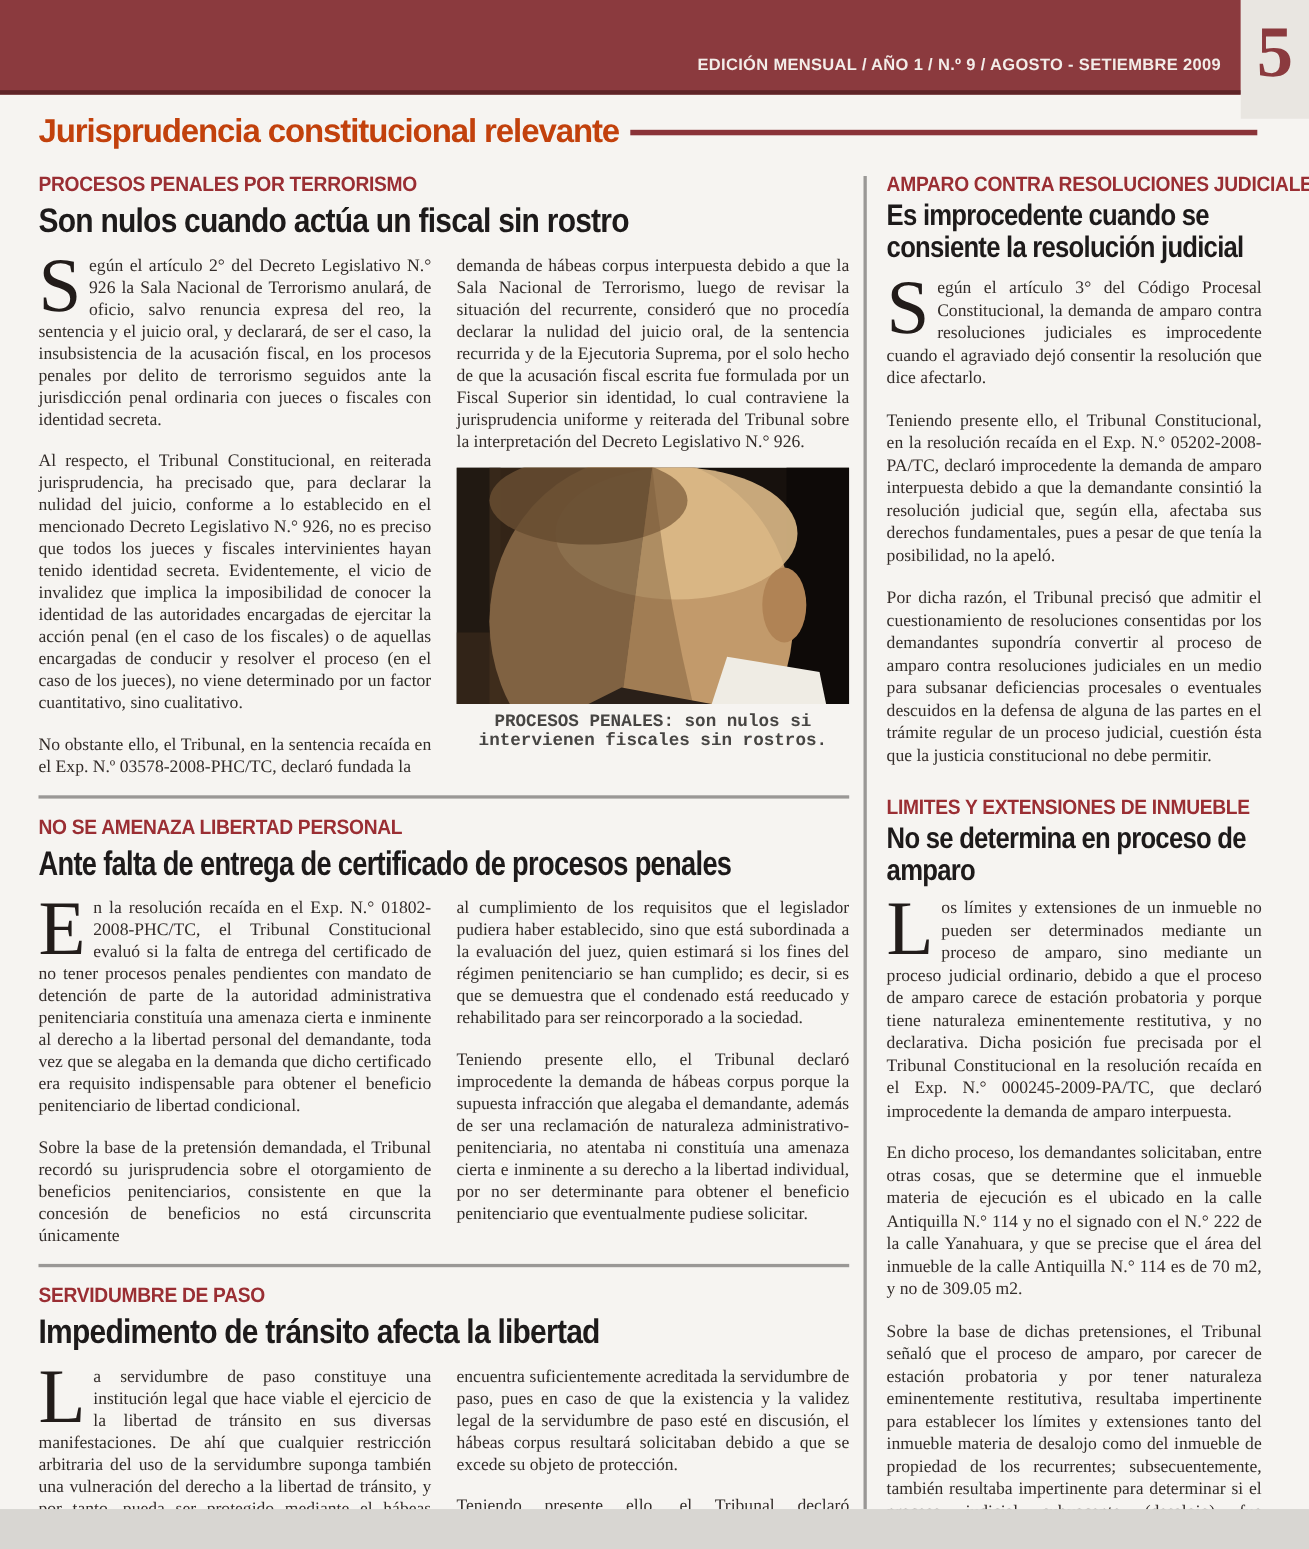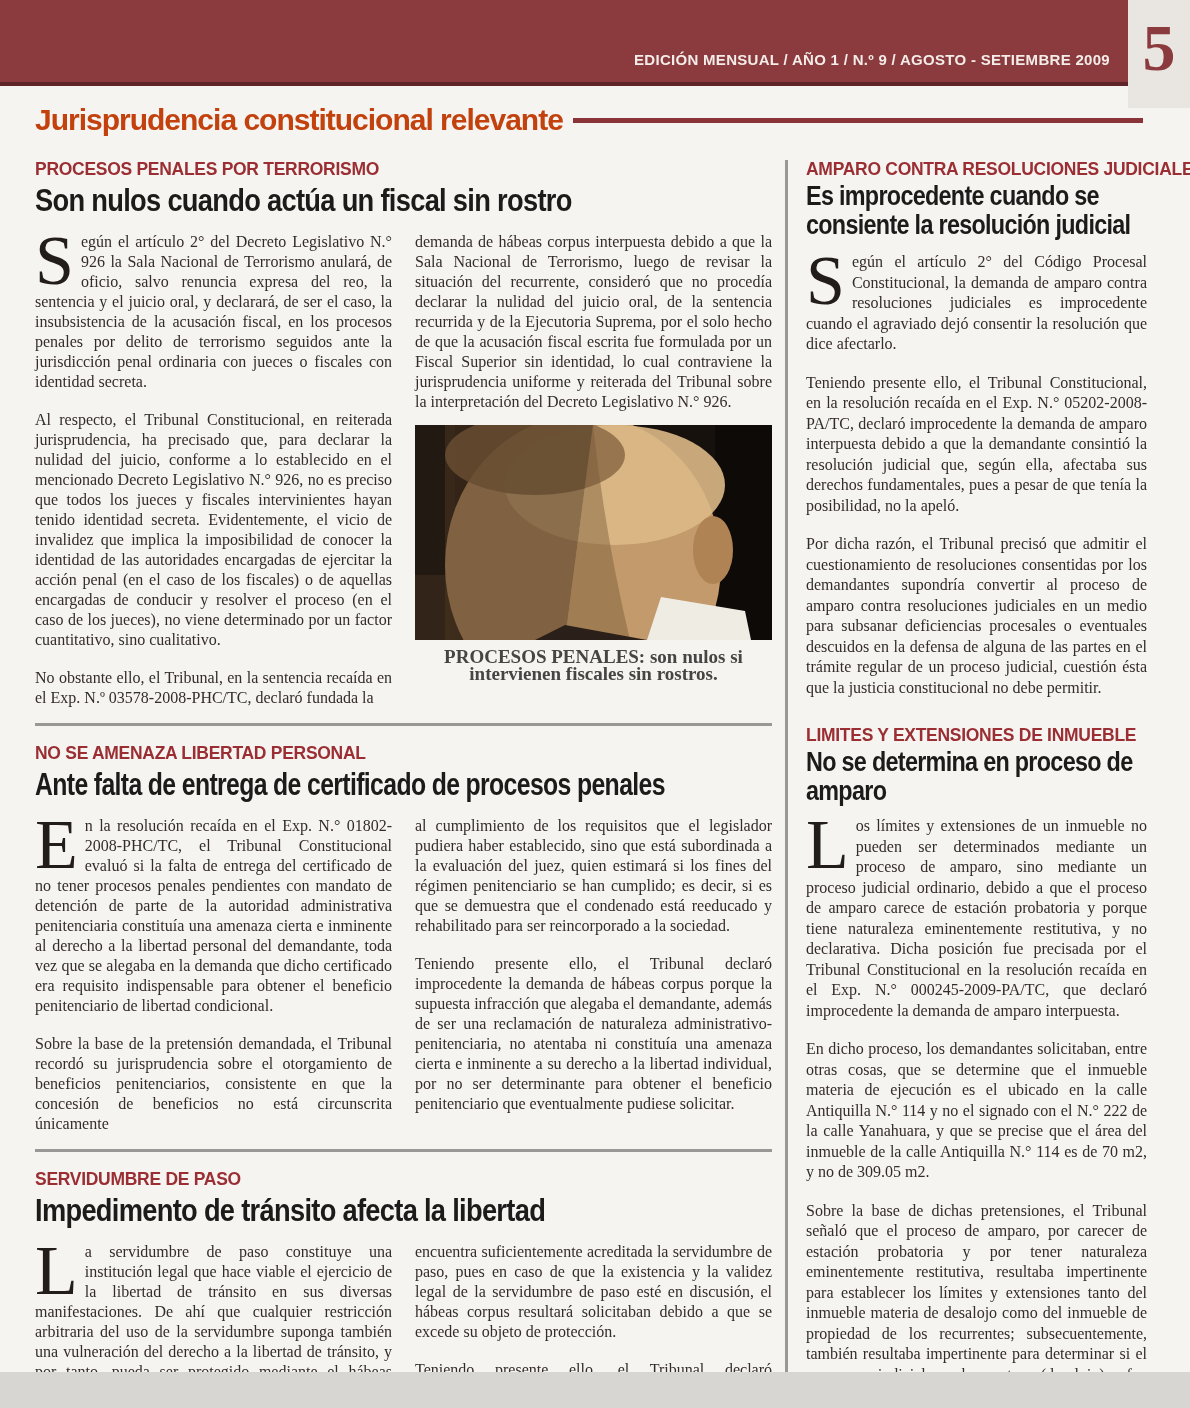--- a/index.html
+++ b/index.html
@@ -43,21 +43,21 @@
   
   .left-region{position:absolute;left:35px;top:158px;width:737px;}
   .right-region{position:absolute;left:806px;top:158px;width:341px;}
   .right-region .bp{font-size:16px;line-height:20.5px;}
   .art-sep{height:3px;background:#9a9896;margin:15px 0 16px 0;}
   .v-rule{position:absolute;left:785px;top:160px;width:3px;height:1232px;background:#9a9896;}
   .right-gap{height:26px;}
   
   .photo-fig{margin-top:13px;width:357px;}
   .photo-frame{width:357px;height:215px;display:block;}
-  .caption{font-family:Liberation Serif, serif;font-weight:700;font-size:19px;
+  .caption{font-family:Liberation Mono, monospace;font-weight:700;font-size:16px;
     line-height:17px;color:#474543;text-align:center;margin-top:8px;padding:0 6px;}
 </style>
 </head>
 <body>
 
 <div class="page">
 
   <div class="masthead">
     <span class="edition">EDICIÓN MENSUAL / AÑO 1 / N.º 9 / AGOSTO - SETIEMBRE 2009</span>
   </div>
@@ -145,21 +145,21 @@
     </div>
 
   </div>
 
   <div class="right-region">
 
     <div>
       <div class="kick">AMPARO CONTRA RESOLUCIONES JUDICIALES</div>
       <div class="hl hl-r">Es improcedente cuando se consiente la resolución judicial</div>
       <div style="margin-top:12px;">
-        <p class="bp"><span class="dropcap">S</span><span>egún el artículo 2° del Código Procesal Constitucional, la demanda de amparo contra resoluciones judiciales es improcedente cuando el agraviado dejó consentir la resolución que dice afectarlo.</span></p>
+        <p class="bp"><span class="dropcap">S</span><span>egún el artículo 3° del Código Procesal Constitucional, la demanda de amparo contra resoluciones judiciales es improcedente cuando el agraviado dejó consentir la resolución que dice afectarlo.</span></p>
         <p class="bp">Teniendo presente ello, el Tribunal Constitucional, en la resolución recaída en el Exp. N.° 05202-2008-PA/TC, declaró improcedente la demanda de amparo interpuesta debido a que la demandante consintió la resolución judicial que, según ella, afectaba sus derechos fundamentales, pues a pesar de que tenía la posibilidad, no la apeló.</p>
         <p class="bp">Por dicha razón, el Tribunal precisó que admitir el cuestionamiento de resoluciones consentidas por los demandantes supondría convertir al proceso de amparo contra resoluciones judiciales en un medio para subsanar deficiencias procesales o eventuales descuidos en la defensa de alguna de las partes en el trámite regular de un proceso judicial, cuestión ésta que la justicia constitucional no debe permitir.</p>
       </div>
     </div>
 
     <div class="right-gap"></div>
 
     <div>
       <div class="kick">LIMITES Y EXTENSIONES DE INMUEBLE</div>
       <div class="hl hl-r">No se determina en proceso de amparo</div>

